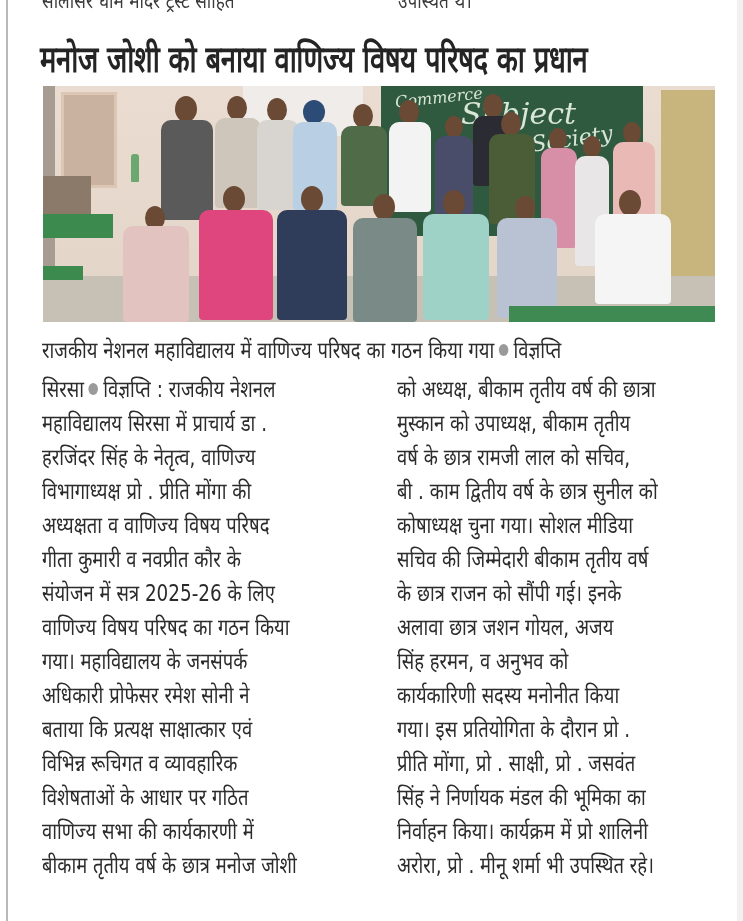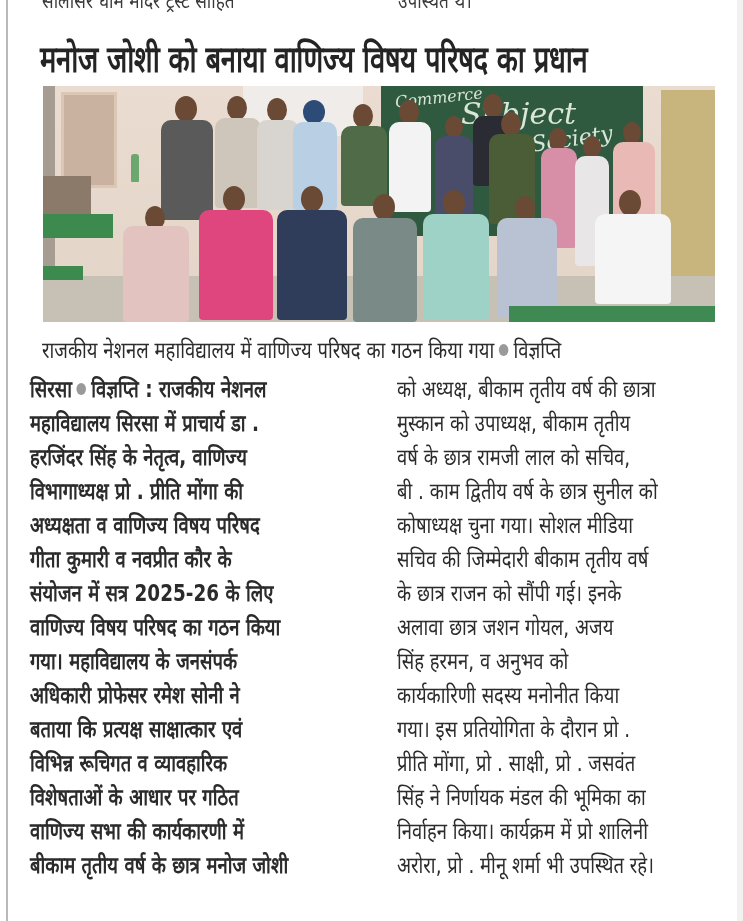--- a/index.html
+++ b/index.html
@@ -45,21 +45,21 @@
   .person .body { position: absolute; border-radius: 10px 10px 4px 4px; }
 
   .caption {
     position: absolute; left: 42px; top: 333px;
     font-size: 23px; color: #2b2b2b; white-space: nowrap;
     transform: scaleX(0.80); transform-origin: left top;
   }
   .bullet { display: inline-block; width: 12px; height: 12px; border-radius: 50%; background: #9a9a9a; vertical-align: middle; margin: 0 6px; position: relative; top: -2px; }
 
   .col { position: absolute; top: 372px; width: 430px; }
-  .col-left { left: 30px; font-weight: bold; }
+  .col-left { left: 42px; }
   .col-right { left: 397px; }
   .line {
     height: 34px; line-height: 34px;
     font-size: 23px; color: #2b2b2b; white-space: nowrap;
     transform: scaleX(0.80); transform-origin: left top;
   }
 </style>
 </head>
 <body>
 

